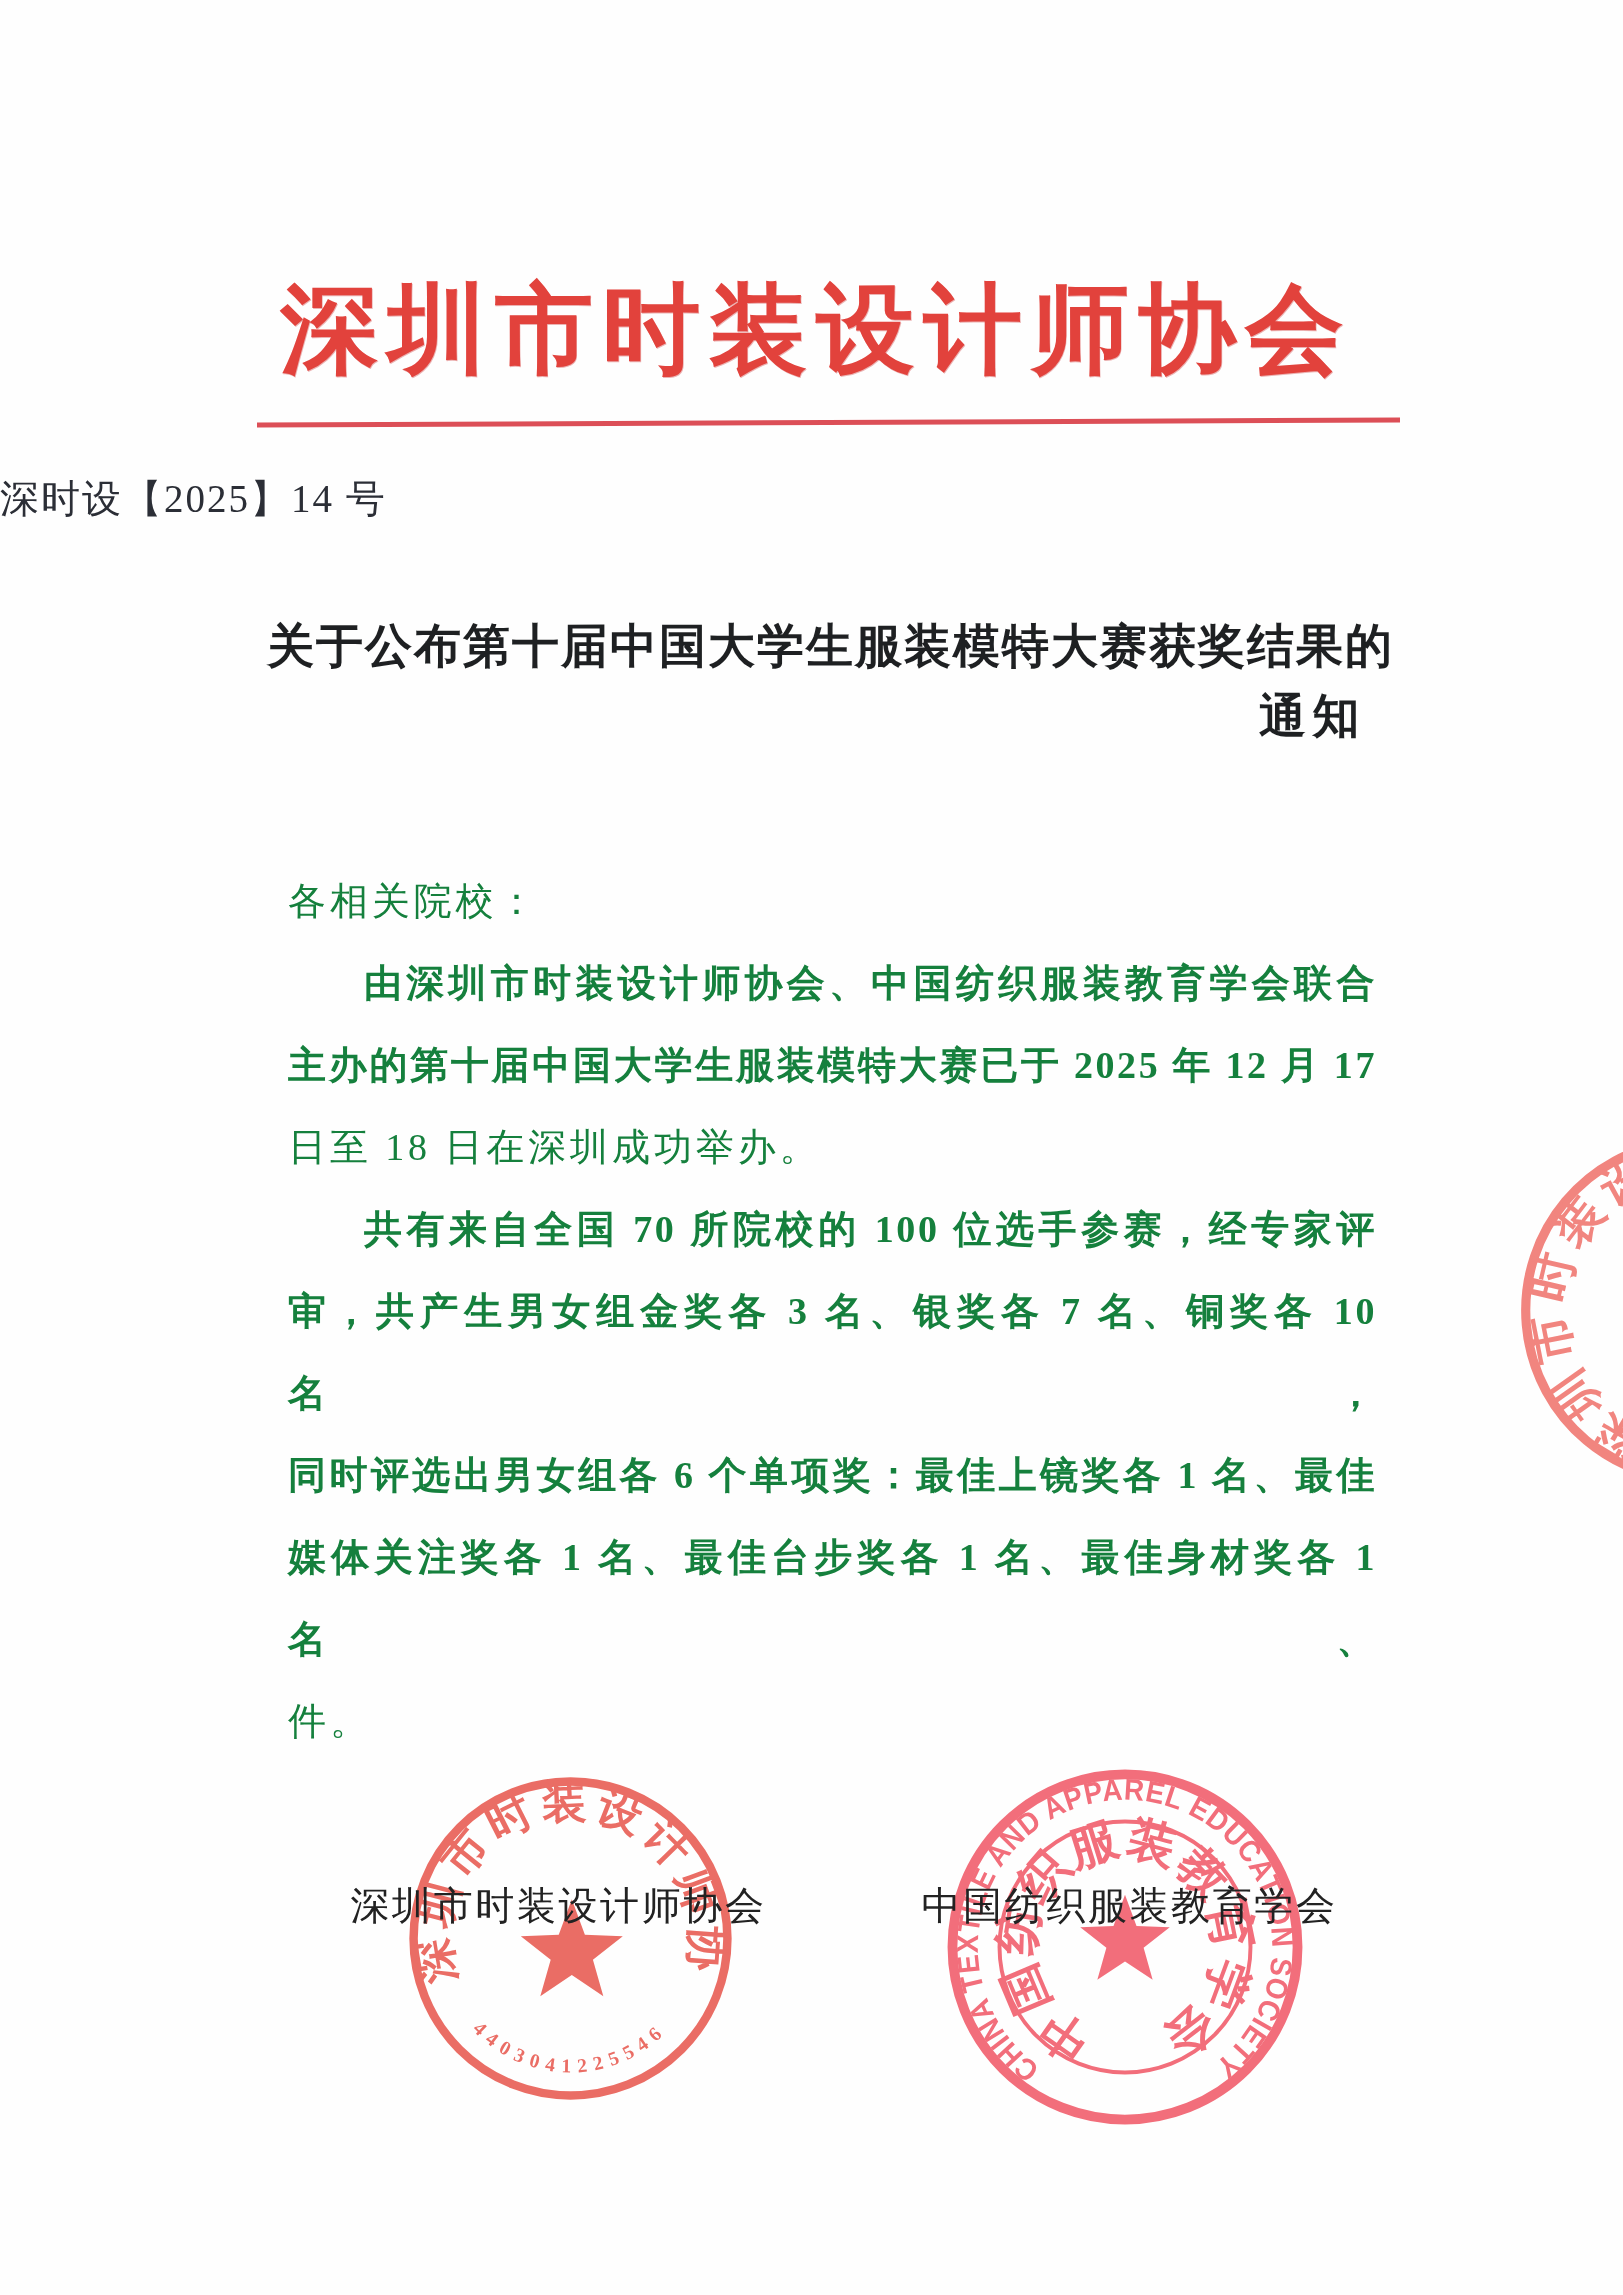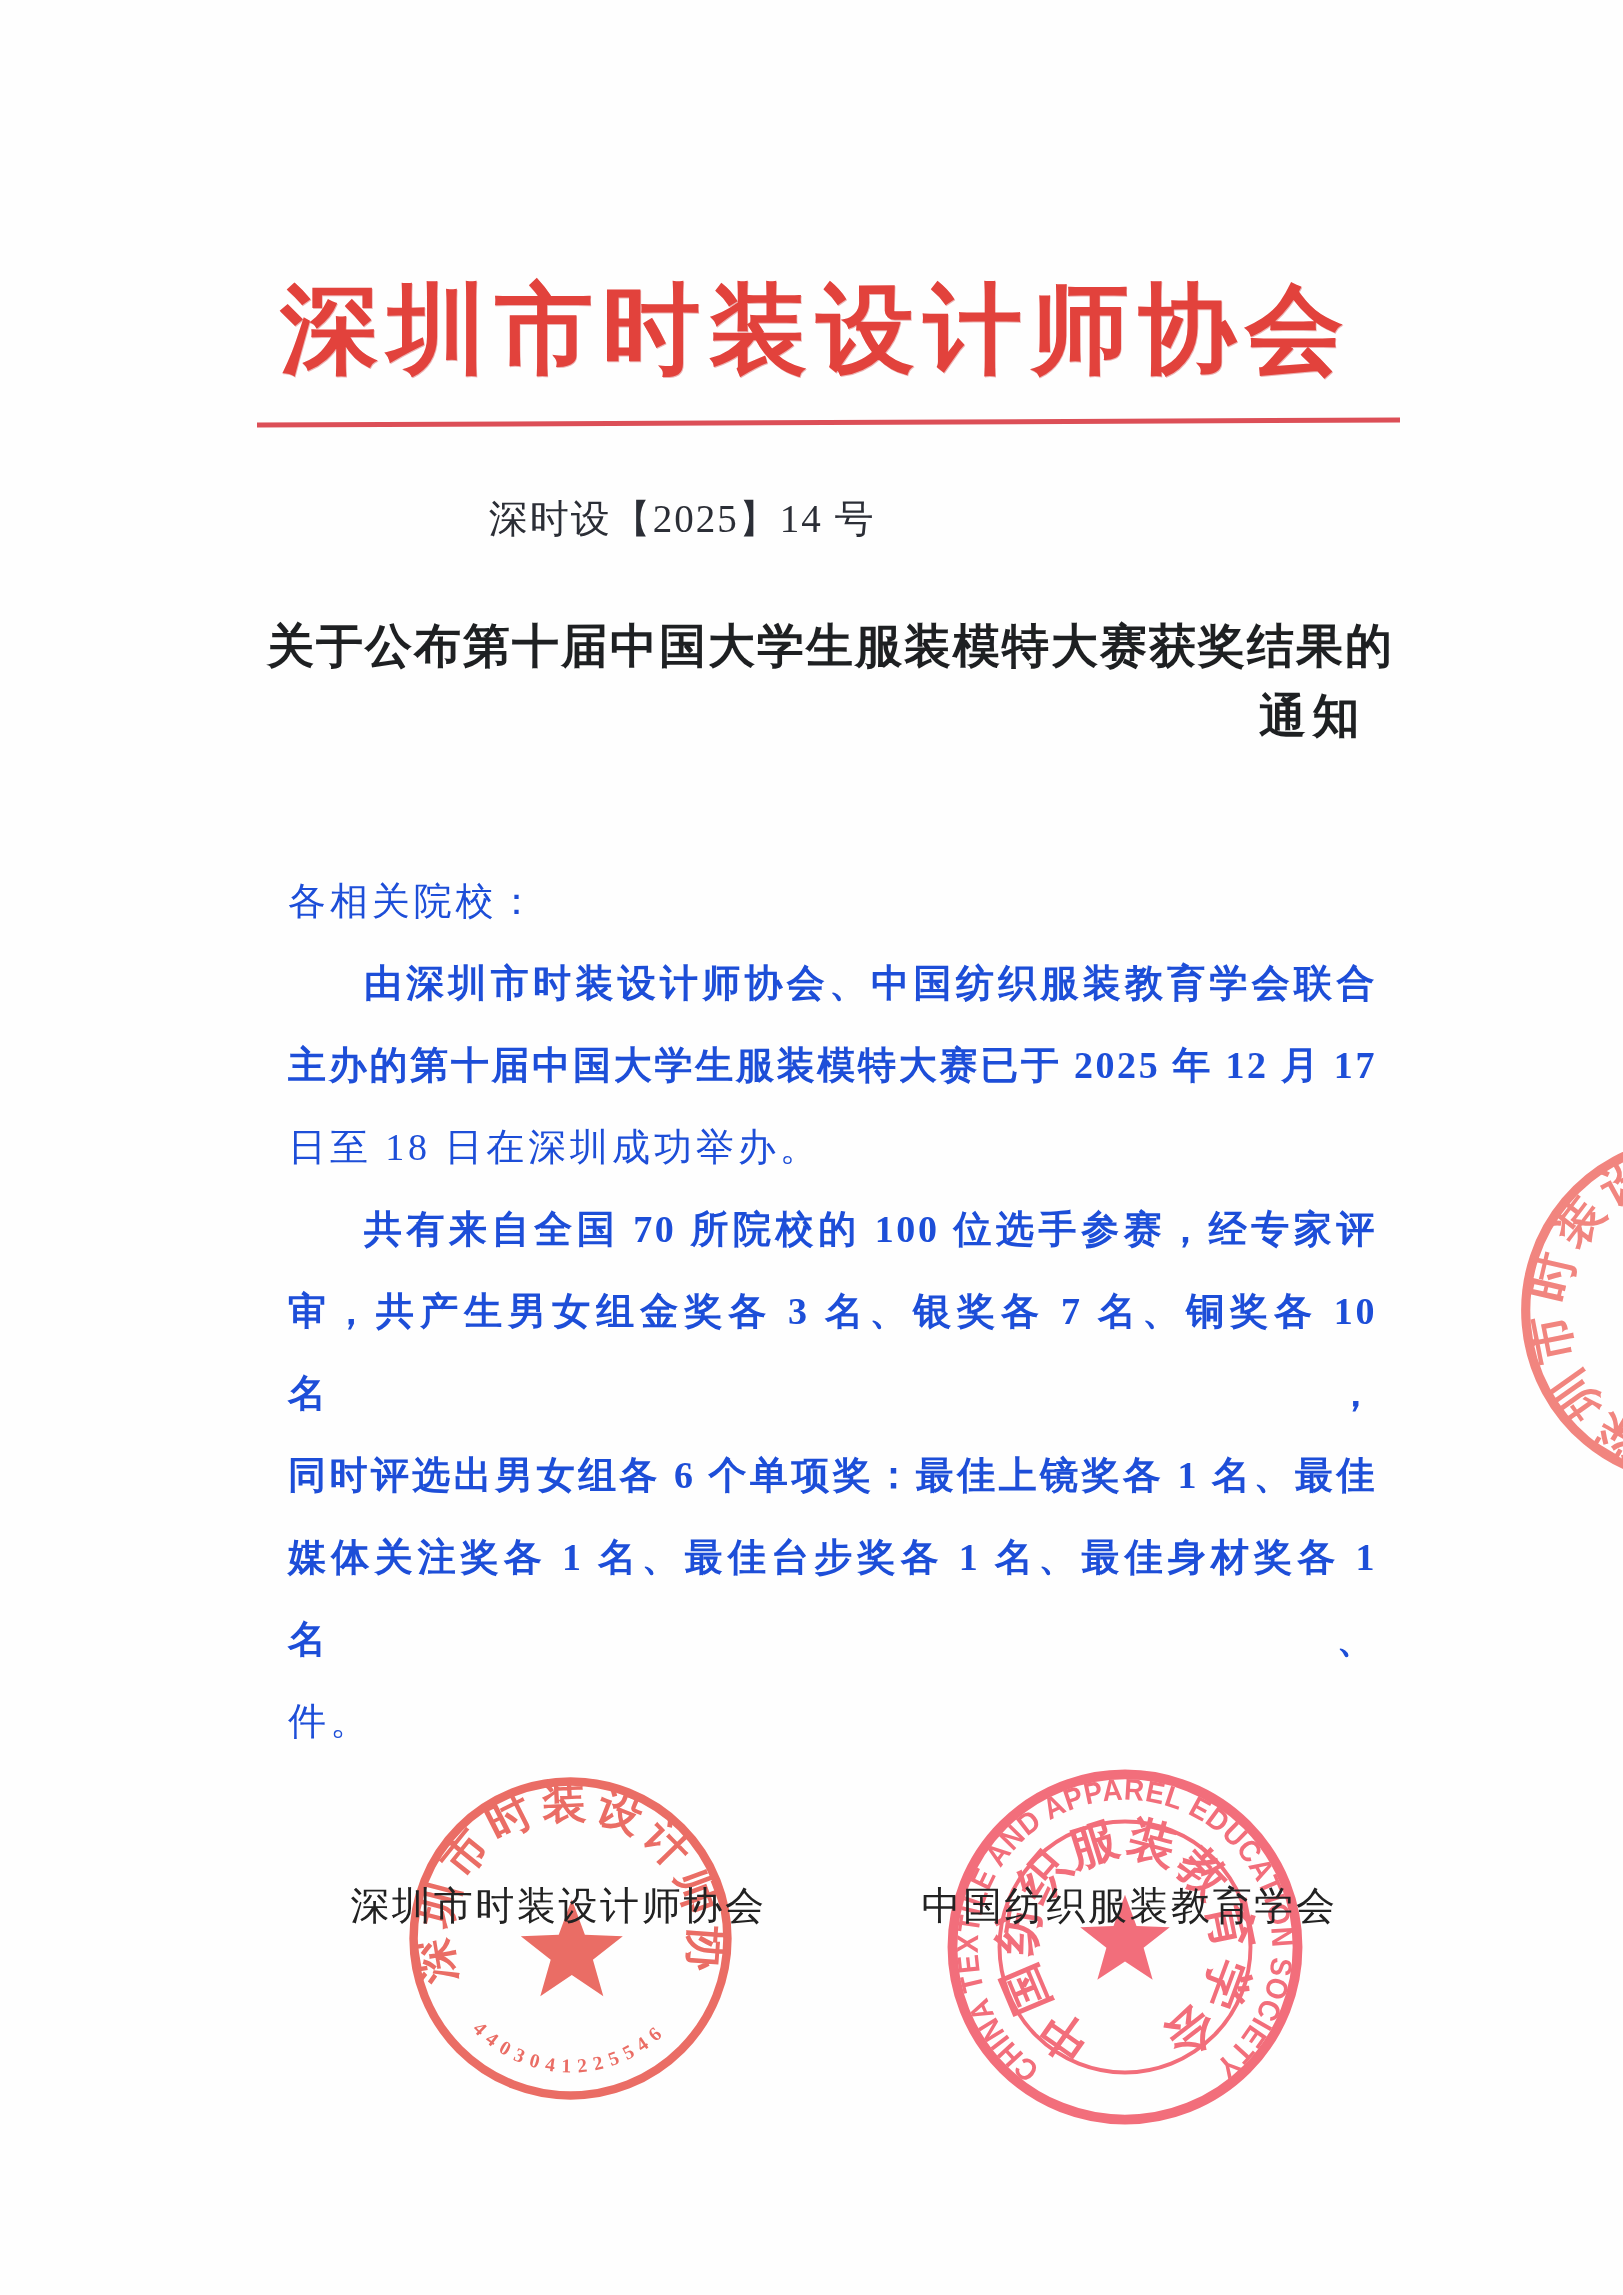--- a/index.html
+++ b/index.html
@@ -17,35 +17,35 @@
     font-size:98px;font-weight:bold;line-height:111px;
     color:#e2423c;letter-spacing:9.2px;text-align:center;
     text-shadow:0.7px 0.7px 0 rgba(200,40,40,.35);
     white-space:nowrap;
   }
   .red-rule{
     position:absolute;left:257px;top:420px;width:1143px;height:5.2px;
     background:#dc4f57;transform:rotate(-0.25deg);
   }
   .doc-number{
-    position:absolute;left:0;top:492px;width:1364px;
-    font-size:39px;text-align:center;letter-spacing:2px;color:#2b2e36;
+    position:absolute;left:0;top:472px;width:1364px;
+    font-size:39px;text-align:left;letter-spacing:2px;color:#2b2e36;
     white-space:nowrap;
   }
   
   .doc-title{
     position:absolute;left:267px;top:616px;width:1099px;
     text-align:right;font-weight:bold;color:#1e2022;
     font-size:47px;line-height:60px;letter-spacing:2px;white-space:nowrap;
   }
   .doc-title .t2{display:block;margin-top:10px;letter-spacing:6.5px;}
   
   .body-text{
     position:absolute;left:288px;top:860px;width:1089px;
-    font-size:38px;line-height:82px;color:#1d4ed8;
+    font-size:38px;line-height:82px;color:#15803d;
   }
   .bline{letter-spacing:3.9px;white-space:nowrap;}
   .bline.fill{white-space:normal;text-align:justify;text-align-last:justify;letter-spacing:2.6px;font-weight:bold;}
   .bline.ind{text-indent:76px;}
   
   .sig{
     position:absolute;width:537px;text-align:center;
     font-size:39px;letter-spacing:2.6px;color:#222;z-index:5;white-space:nowrap;
   }
   .sig.left-org{left:290px;top:1879px;}

